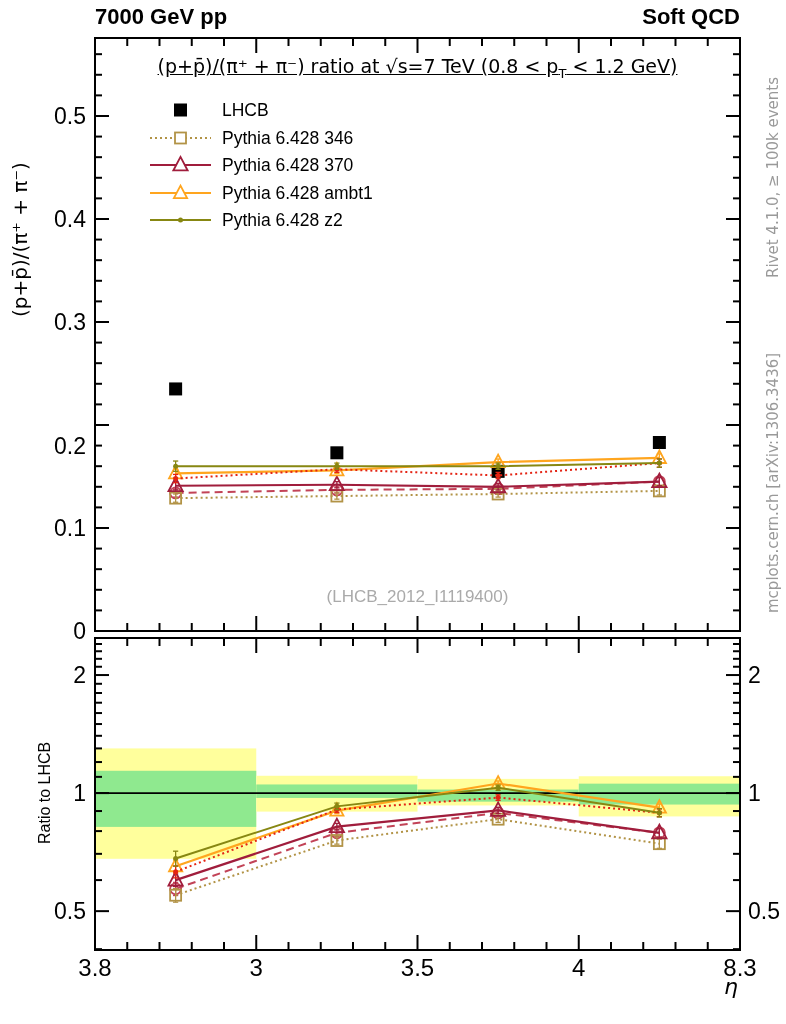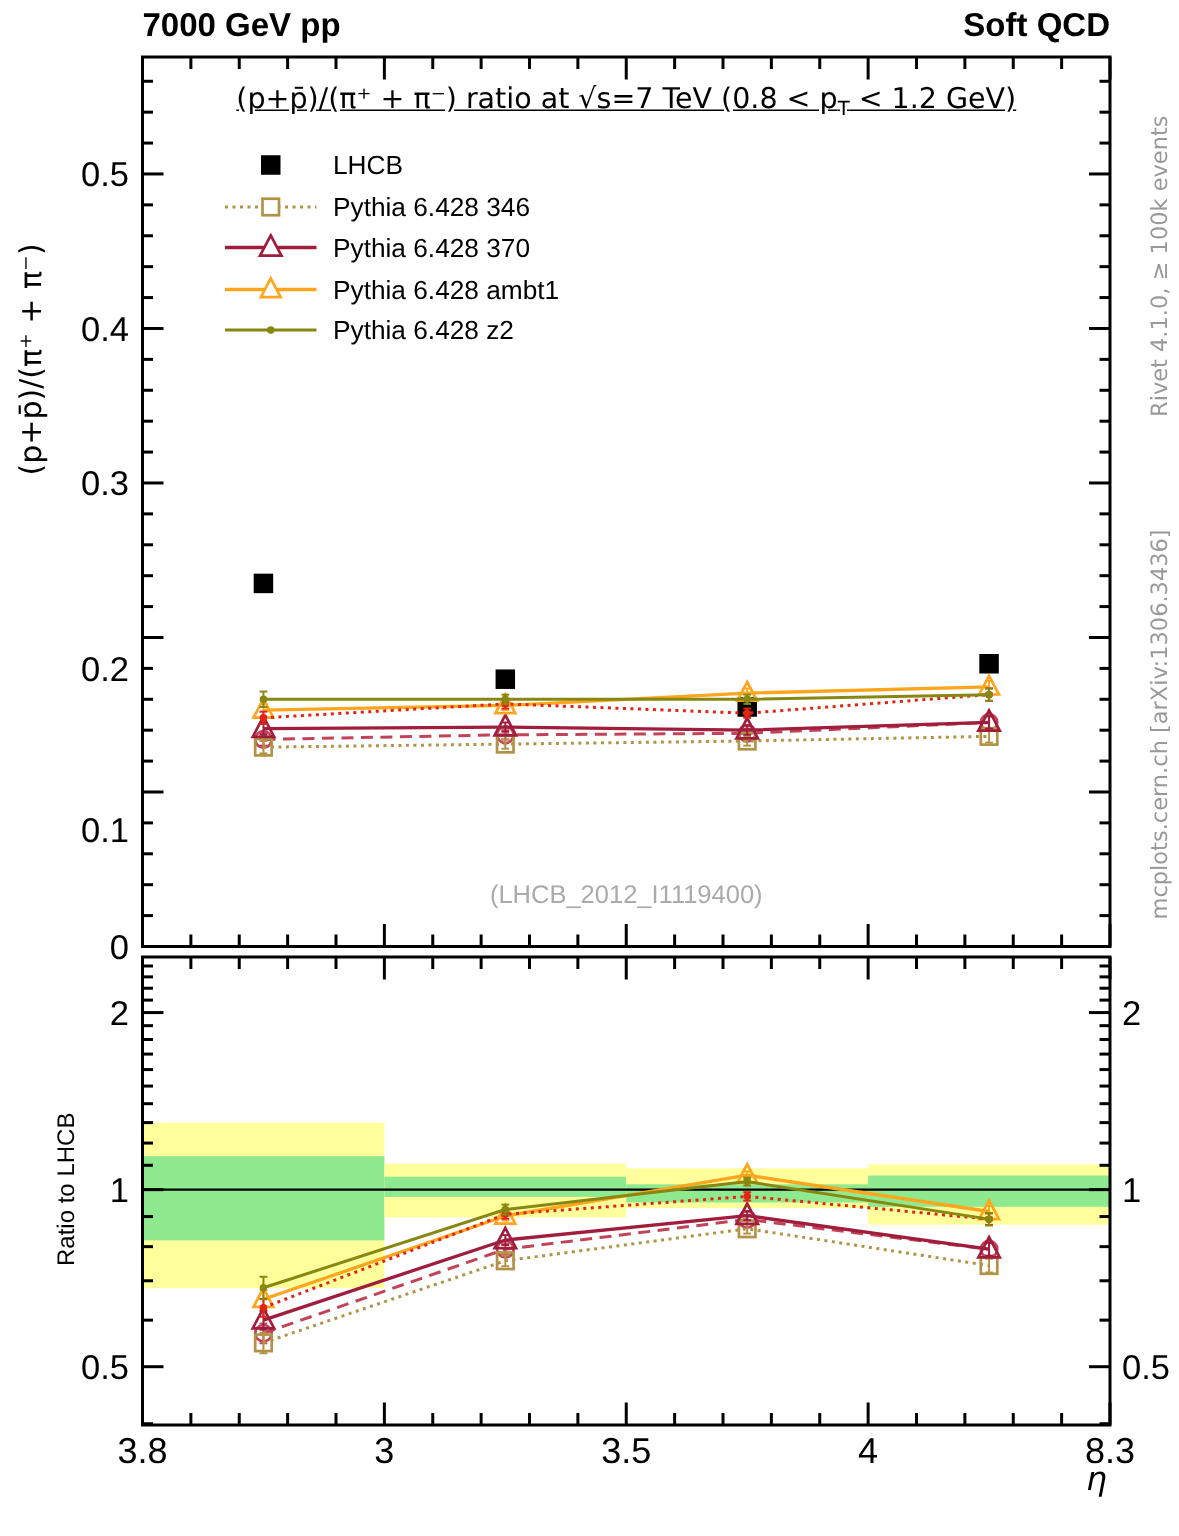--- a/index.html
+++ b/index.html
@@ -514,21 +514,21 @@
     </div>
   </div>
 
   <div id="eta-label" class="abs">η</div>
 <span class="tick-label xt" style="left: 55px; top: 954px; width: 80px;">3.8</span>
     <span class="tick-label xt" style="left: 216.25px; top: 954px; width: 80px;">3</span>
     <span class="tick-label xt" style="left: 377.5px; top: 954px; width: 80px;">3.5</span>
     <span class="tick-label xt" style="left: 538.75px; top: 954px; width: 80px;">4</span>
     <span class="tick-label xt" style="left: 700px; top: 954px; width: 80px;">8.3</span>
     <span class="tick-label yl" style="left: 16px; top: 617px; width: 70px;">0</span>
-    <span class="tick-label yl" style="left: 16px; top: 513.995px; width: 70px; margin-top: 25px;">0.1</span>
+    <span class="tick-label yl" style="left: 16px; top: 513.995px; width: 70px;">0.1</span>
     <span class="tick-label yl" style="left: 16px; top: 410.99px; width: 70px; margin-top: 21px;">0.2</span>
     <span class="tick-label yl" style="left: 16px; top: 307.985px; width: 70px;">0.3</span>
     <span class="tick-label yl" style="left: 16px; top: 204.98px; width: 70px;">0.4</span>
     <span class="tick-label yl" style="left: 16px; top: 101.975px; width: 70px;">0.5</span>
     <span class="tick-label yl" style="left: 16px; top: 897.143px; width: 70px;">0.5</span>
     <span class="tick-label yr" style="left: 748px; top: 897.143px; width: 60px;">0.5</span>
     <span class="tick-label yl" style="left: 16px; top: 779.095px; width: 70px;">1</span>
     <span class="tick-label yr" style="left: 748px; top: 779.095px; width: 60px;">1</span>
     <span class="tick-label yl" style="left: 16px; top: 661.047px; width: 70px;">2</span>
     <span class="tick-label yr" style="left: 748px; top: 661.047px; width: 60px;">2</span>

